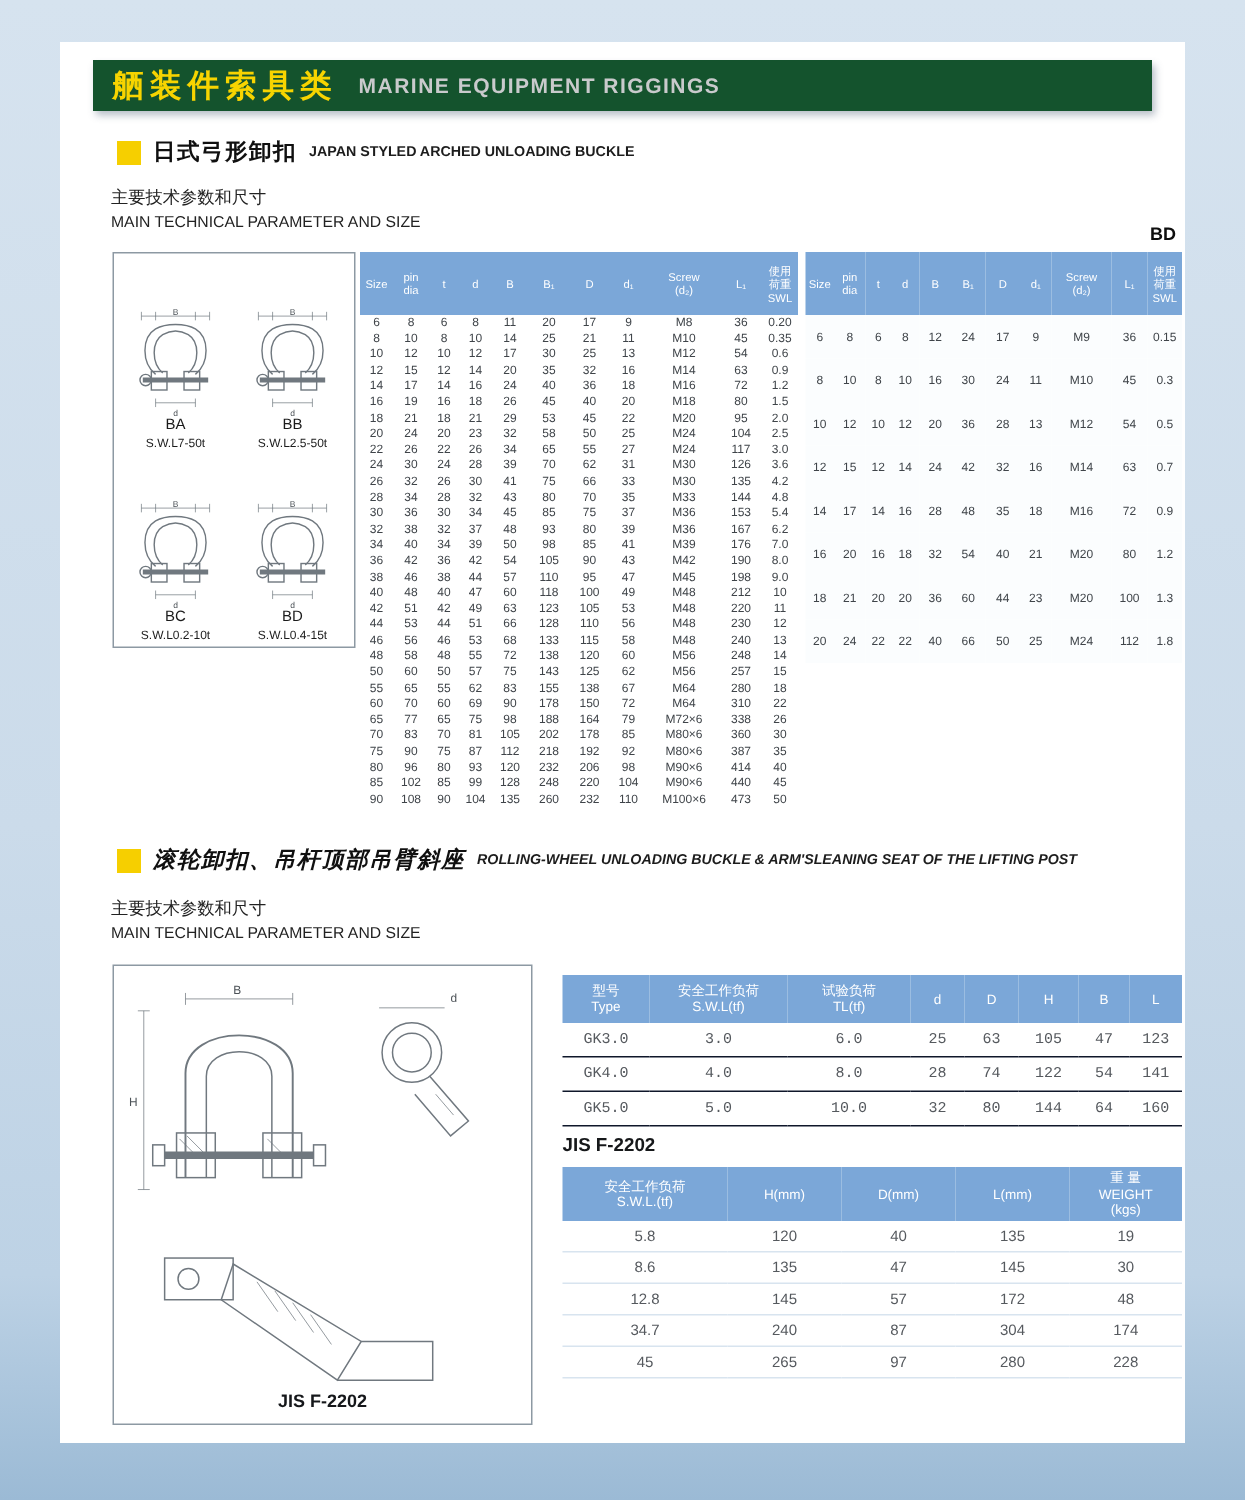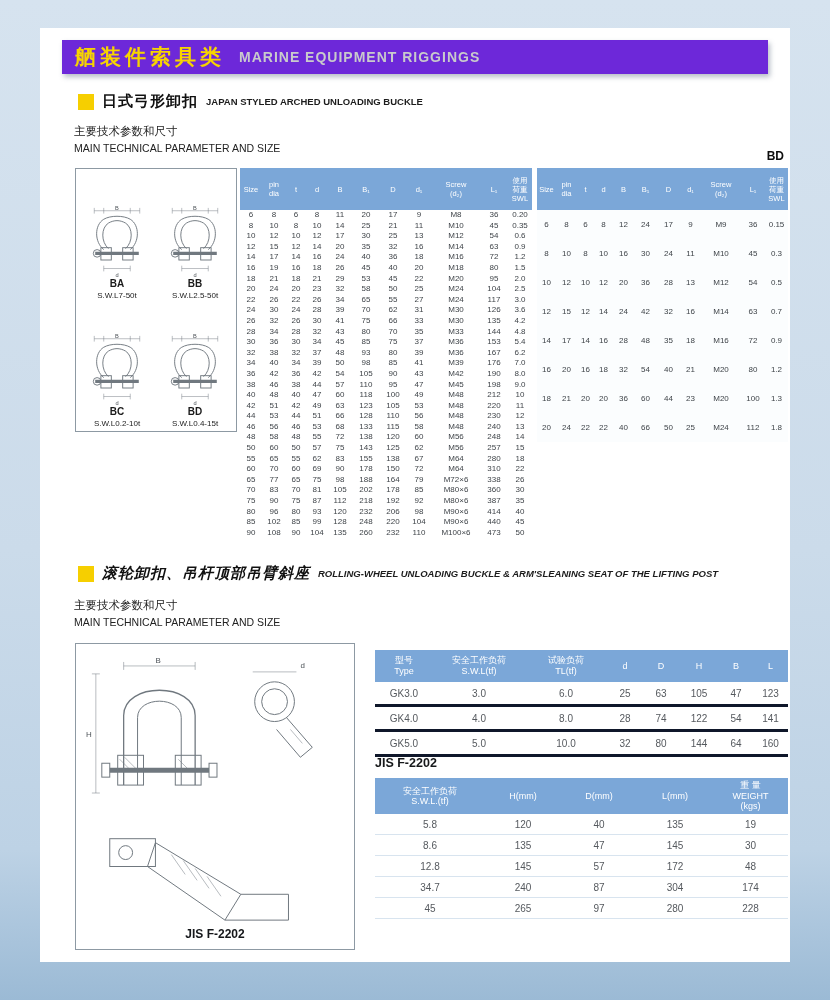--- a/index.html
+++ b/index.html
@@ -4,21 +4,21 @@
 <style>
   html,body{margin:0;padding:0;}
   body{
     width:830px;height:1000px;position:relative;overflow:hidden;
     background:linear-gradient(180deg,#d6e3ef 0%,#cbdbea 55%,#bdd2e5 85%,#9bbad5 100%);
     font-family:"Liberation Sans","DejaVu Sans",sans-serif;
   }
   .panel{position:absolute;left:40px;top:28px;width:750px;height:934px;background:#ffffff;}
 
   
-  .banner{position:absolute;left:22px;top:12px;right:22px;height:34px;background:#6d28d9;
+  .banner{position:absolute;left:22px;top:12px;right:22px;height:34px;background:#14532d;
     display:flex;align-items:center;gap:14px;padding-left:13px;
     box-shadow:2px 3px 5px rgba(50,70,95,.35);}
   .banner-cn{color:#f7d400;font-size:21px;font-weight:bold;letter-spacing:4px;}
   .banner-en{color:#c9cacc;font-size:14px;font-weight:bold;letter-spacing:1px;}
 
   
   .sec-title{position:absolute;display:flex;align-items:center;gap:8px;white-space:nowrap;padding-left:16px;}
   #sec1{left:22px;top:64px;}
   #sec2{left:22px;top:536px;font-style:italic;}
   .bullet{width:16px;height:16px;background:#f6cf00;flex:0 0 auto;}
@@ -45,33 +45,33 @@
   .t1{left:200px;top:140px;width:292px;}
   .t1 th{font-size:7.5px;height:42px;line-height:9px;}
   .t1 td{font-size:8px;height:10.6px;line-height:10.6px;}
 
   .t2{left:497px;top:140px;width:251px;}
   .t2 th{font-size:7.5px;height:42px;line-height:9px;}
   .t2 td{font-size:8px;height:29px;background:#fbfdfe;}
 
   .gk{left:335px;top:622px;width:413px;}
   .gk th{font-size:9px;height:32px;line-height:11px;}
-  .gk td{font-size:10px;height:22px;color:#55595e;border-bottom:3px solid #0f172a;}
+  .gk td{font-size:10px;height:22px;color:#55595e;border-bottom:1px solid #0f172a;font-family:Liberation Mono, monospace;}
 
   .jis{left:335px;top:750px;width:413px;}
   .jis th{font-size:9px;height:36px;line-height:10.5px;}
   .jis td{font-size:10px;height:20px;color:#55595e;border-bottom:1px solid #d8e4ef;}
 
   .jis-label{position:absolute;left:335px;top:728px;font-weight:bold;font-size:12.5px;color:#16181a;}
 
   
   .drawbox1{position:absolute;left:35px;top:140px;width:162px;height:264px;border:1px solid #8d99a3;
     display:grid;grid-template-columns:1fr 1fr;box-sizing:border-box;padding:4px 2px 2px;}
   .dcell{display:flex;flex-direction:column;align-items:center;justify-content:flex-end;}
-  .dcode{font-size:10px;font-weight:bold;color:#1b1b1b;line-height:12px;}
+  .dcode{font-size:10px;font-weight:normal;color:#1b1b1b;line-height:12px;}
   .dswl{font-size:8px;color:#1b1b1b;line-height:10px;margin-top:1px;}
   .shk{width:62px;height:72px;}
 
   .drawbox2{position:absolute;left:35px;top:615px;width:280px;height:307px;border:1px solid #8d99a3;box-sizing:border-box;}
   .drawbox2 svg{width:100%;height:100%;display:block;}
   .jcap{position:absolute;left:0;bottom:8px;width:100%;text-align:center;
     font-weight:bold;font-size:12px;color:#15171a;}
 
   .svglab{font-size:6px;fill:#4d5358;font-family:"Liberation Sans","DejaVu Sans",sans-serif;}
   .svglab2{font-size:8px;fill:#4d5358;font-family:"Liberation Sans","DejaVu Sans",sans-serif;}

